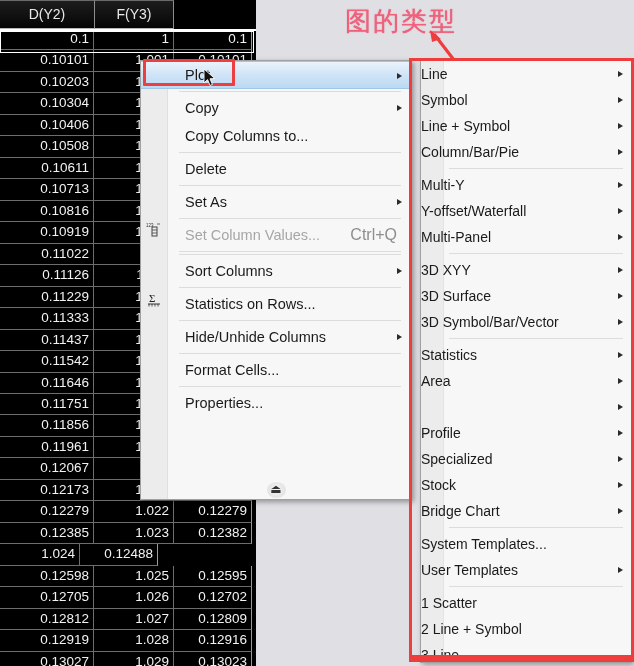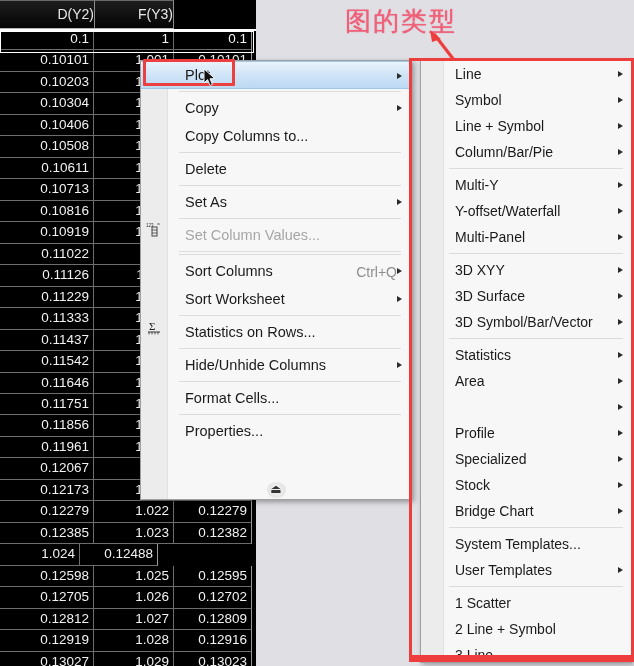--- a/index.html
+++ b/index.html
@@ -7,21 +7,21 @@
     width:634px;height:666px;overflow:hidden;position:relative;
     background:#dfdfe4;
     font-family:"Liberation Sans","DejaVu Sans",sans-serif;
     -webkit-font-smoothing:antialiased;
   }
 
   
   #worksheet{position:absolute;left:0;top:0;width:256px;height:666px;background:#000;}
   .wk-headrow{display:flex;height:29px;background:#000;}
   .wk-head{
-    flex:0 0 auto;height:27px;line-height:27px;text-align:right;
+    flex:0 0 auto;height:27px;line-height:27px;text-align:center;
     color:#e8e8e8;font-size:14px;
     background:linear-gradient(#1d1d1d,#101010 55%,#050505);
     border-right:1px solid #8d8d8d;border-bottom:1px solid #b9b9b9;
     border-top:1px solid #6a6a6a;
   }
   .wk-head.c0{width:94px;}
   .wk-head.c1{width:80px;}
   .wk-head.c2{width:78px;}
   #wk-body{position:absolute;left:0;top:29px;width:256px;height:507px;background:#000;}
   .wk-row{display:flex;height:21.48px;}
@@ -47,21 +47,21 @@
     z-index:10;
   }
   #ctx-gutter{position:absolute;left:0;top:0;width:26px;height:100%;background:#ececed;border-right:1px solid #e0e0e0;}
   .mi{
     position:relative;height:28px;line-height:28px;
     font-size:14.5px;color:#1a1a1a;
     padding-left:44px;box-sizing:border-box;
     white-space:nowrap;
   }
   .mi.dis{color:#a6a6a6;}
-  .mi .acc{position:absolute;right:14px;top:0;font-size:14px;color:#8e8e8e;margin-top:37px;}
+  .mi .acc{position:absolute;right:14px;top:0;font-size:16px;color:#8e8e8e;}
   .mi .arr{
     position:absolute;right:9px;top:11px;width:0;height:0;
     border-left:5px solid #2b2b2b;border-top:3.5px solid transparent;border-bottom:3.5px solid transparent;
   }
   .mi.hl{
     background:linear-gradient(#eaf3fb,#cfe4f7 50%,#bcd9f3);
     border-top:1px solid #9fc8e8;border-bottom:1px solid #9fc8e8;
     height:28px;line-height:26px;
   }
   .msep{height:1px;background:#dcdcdc;margin:2px 10px 2px 38px;}
@@ -83,21 +83,21 @@
   
   #submenu{
     position:absolute;left:420px;top:60px;width:212px;height:603px;
     background:#f7f7f7;border:1px solid #a0a0a0;box-sizing:border-box;
     box-shadow:2px 2px 5px rgba(0,0,0,.3);
     z-index:11;
   }
   #sub-gutter{position:absolute;left:0;top:0;width:22px;height:100%;background:#ececed;border-right:1px solid #e2e2e2;}
   .si{
     position:relative;height:26px;line-height:26px;font-size:14px;color:#1a1a1a;
-    padding-left:34px;box-sizing:border-box;white-space:nowrap;
+    box-sizing:border-box;white-space:nowrap;
   }
   .si .arr{
     position:absolute;right:8px;top:10px;width:0;height:0;
     border-left:5px solid #2b2b2b;border-top:3.5px solid transparent;border-bottom:3.5px solid transparent;
   }
   .ssep{height:1px;background:#dcdcdc;margin:3px 8px 3px 28px;}
 
   
   #red-frame{
     position:absolute;left:409px;top:58px;width:225px;height:604px;
@@ -297,21 +297,20 @@
       <div class="mi dis"><span>Set Column Values...</span><span class="acc">Ctrl+Q</span><span class="gicon"><svg width="19" height="19" viewBox="0 0 19 19">
             <text x="1" y="6" font-size="4.5" fill="#333" font-family="Liberation Sans,sans-serif">123</text>
             <rect x="7" y="6" width="5" height="9" fill="none" stroke="#444" stroke-width="1"></rect>
             <line x1="7" y1="9" x2="12" y2="9" stroke="#444" stroke-width="0.8"></line>
             <line x1="7" y1="12" x2="12" y2="12" stroke="#444" stroke-width="0.8"></line>
             <line x1="12" y1="3" x2="15" y2="3" stroke="#444" stroke-width="0.8"></line>
           </svg></span></div>
       <div class="msep"></div>
       <div class="msep"></div>
       <div class="mi"><span>Sort Columns</span><span class="arr"></span></div>
-      <div class="mi"><span>Sort Worksheet</span><span class="arr"></span></div>
       <div class="msep"></div>
       <div class="mi"><span>Statistics on Rows...</span><span class="gicon"><svg width="19" height="19" viewBox="0 0 19 19">
             <text x="4" y="12" font-size="11" fill="#222" font-family="Liberation Serif,serif">Σ</text>
             <line x1="3" y1="14" x2="15" y2="14" stroke="#333" stroke-width="1"></line>
             <line x1="4" y1="14" x2="4" y2="16.5" stroke="#333" stroke-width="0.8"></line>
             <line x1="7" y1="14" x2="7" y2="16.5" stroke="#333" stroke-width="0.8"></line>
             <line x1="10" y1="14" x2="10" y2="16.5" stroke="#333" stroke-width="0.8"></line>
             <line x1="13" y1="14" x2="13" y2="16.5" stroke="#333" stroke-width="0.8"></line>
           </svg></span></div>
       <div class="msep"></div>

